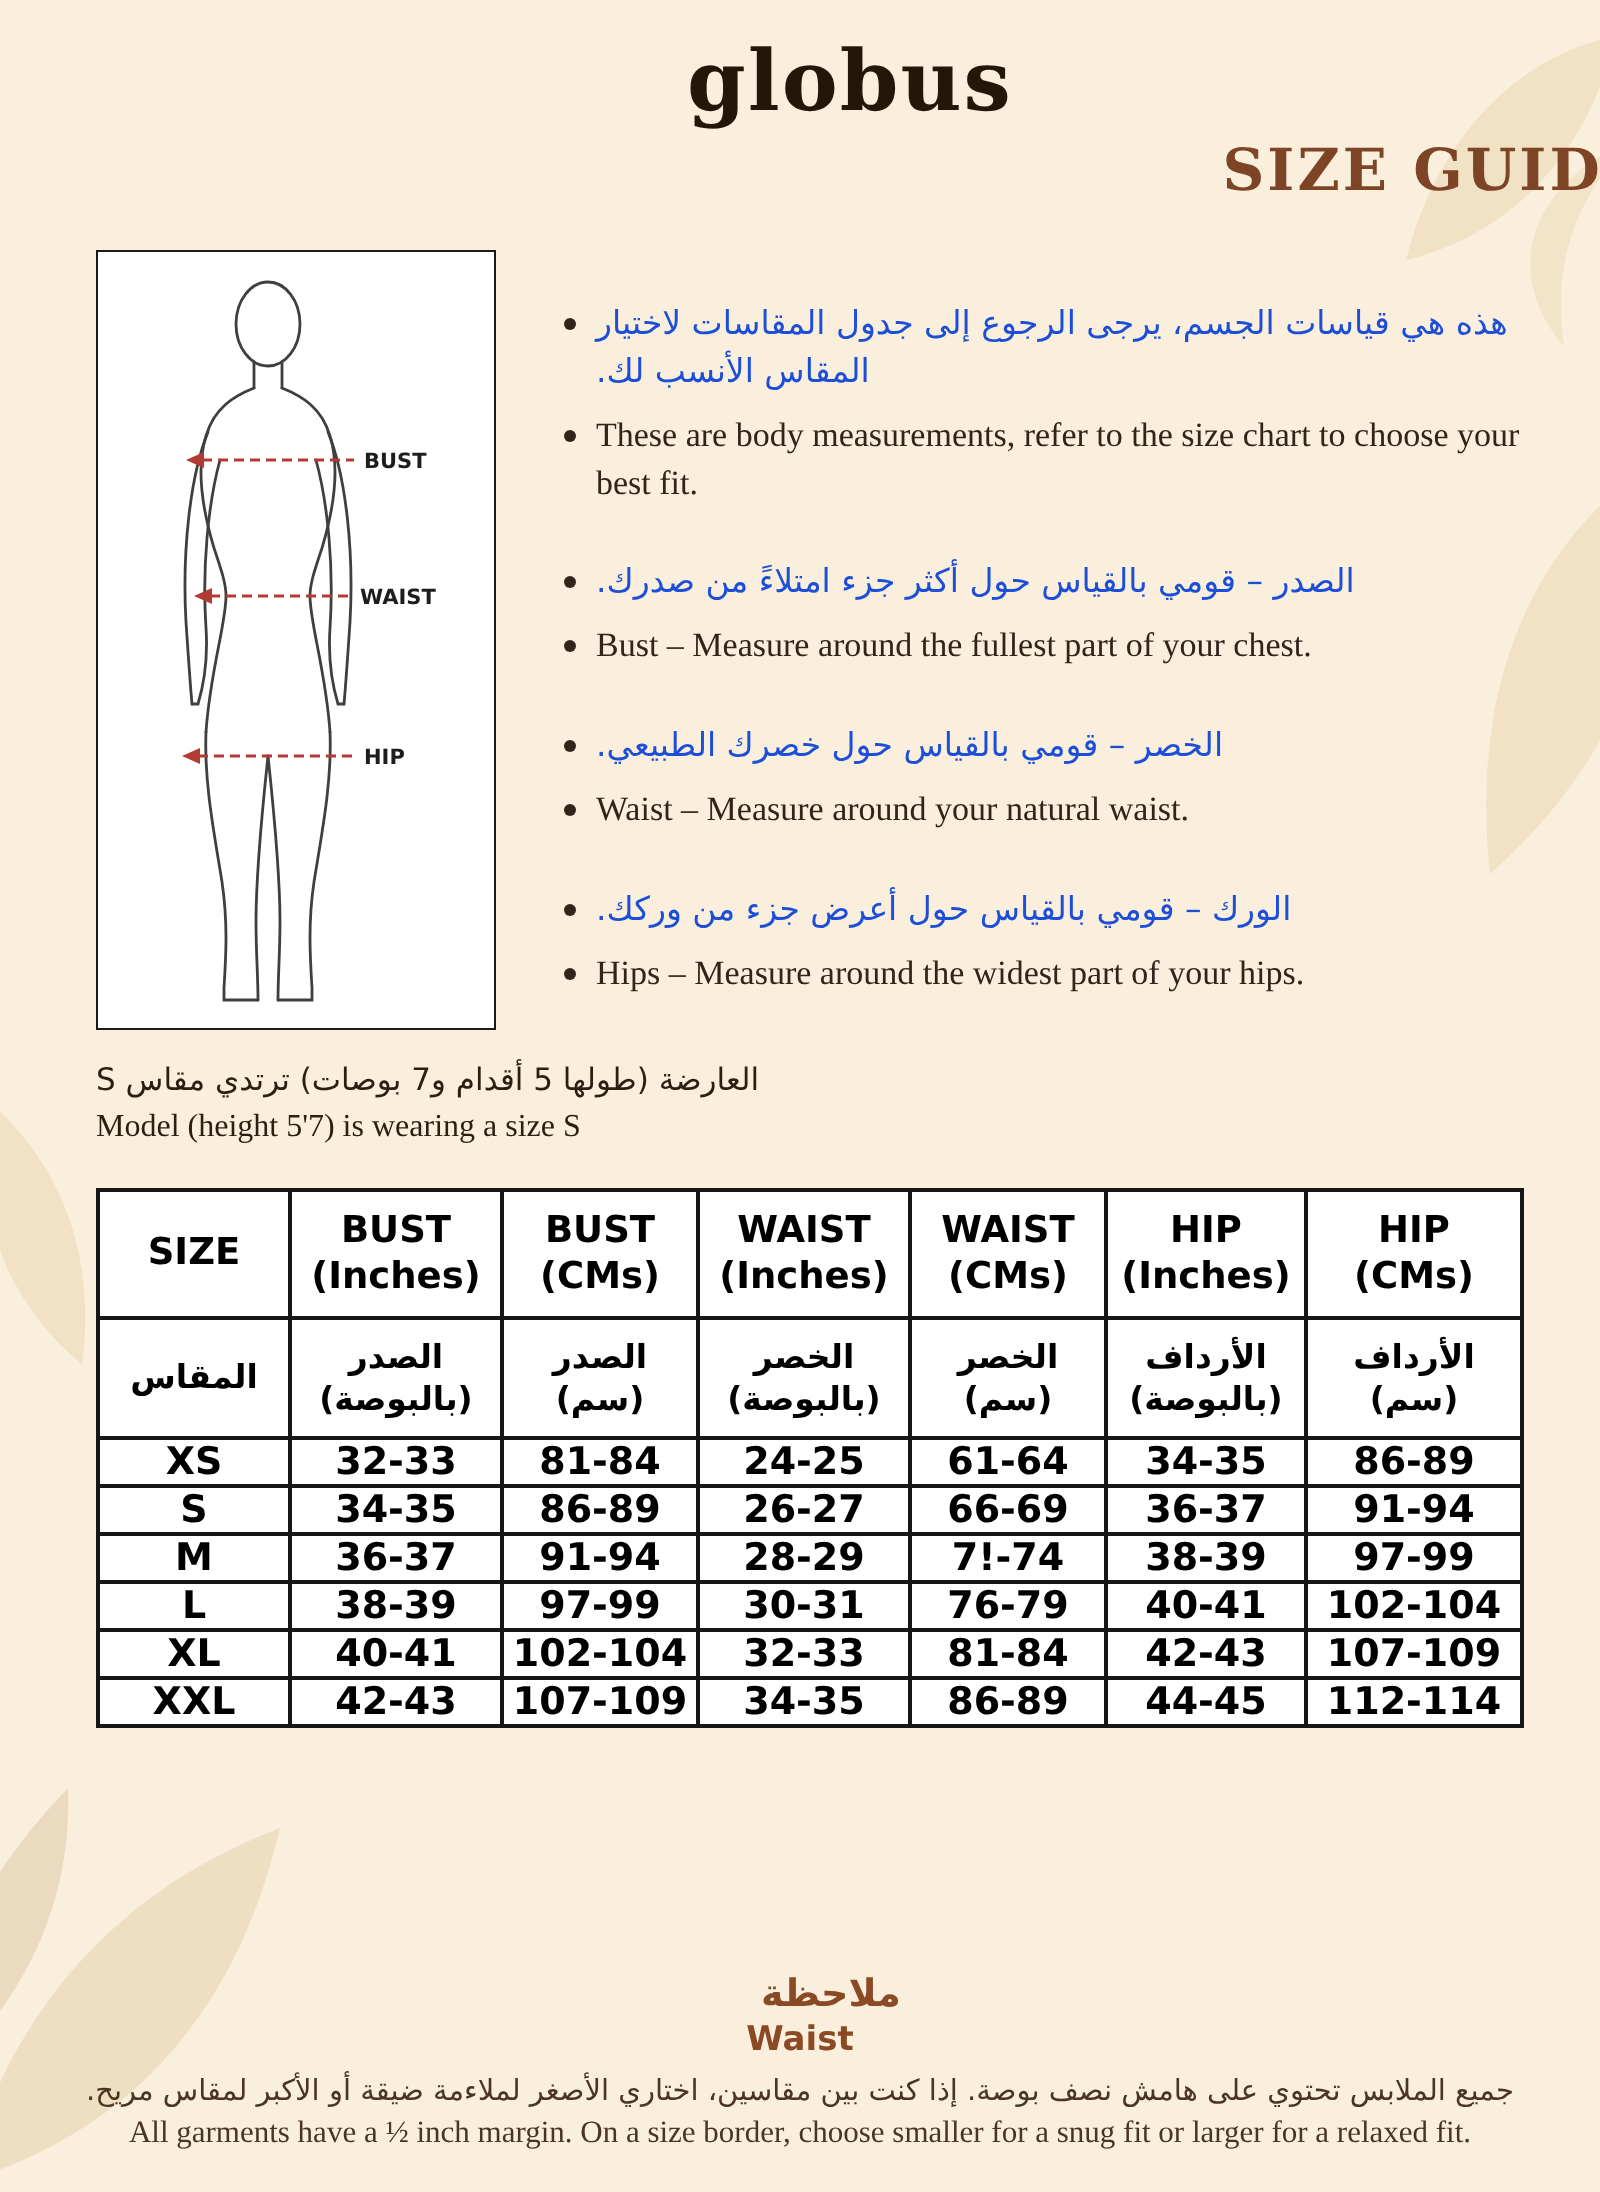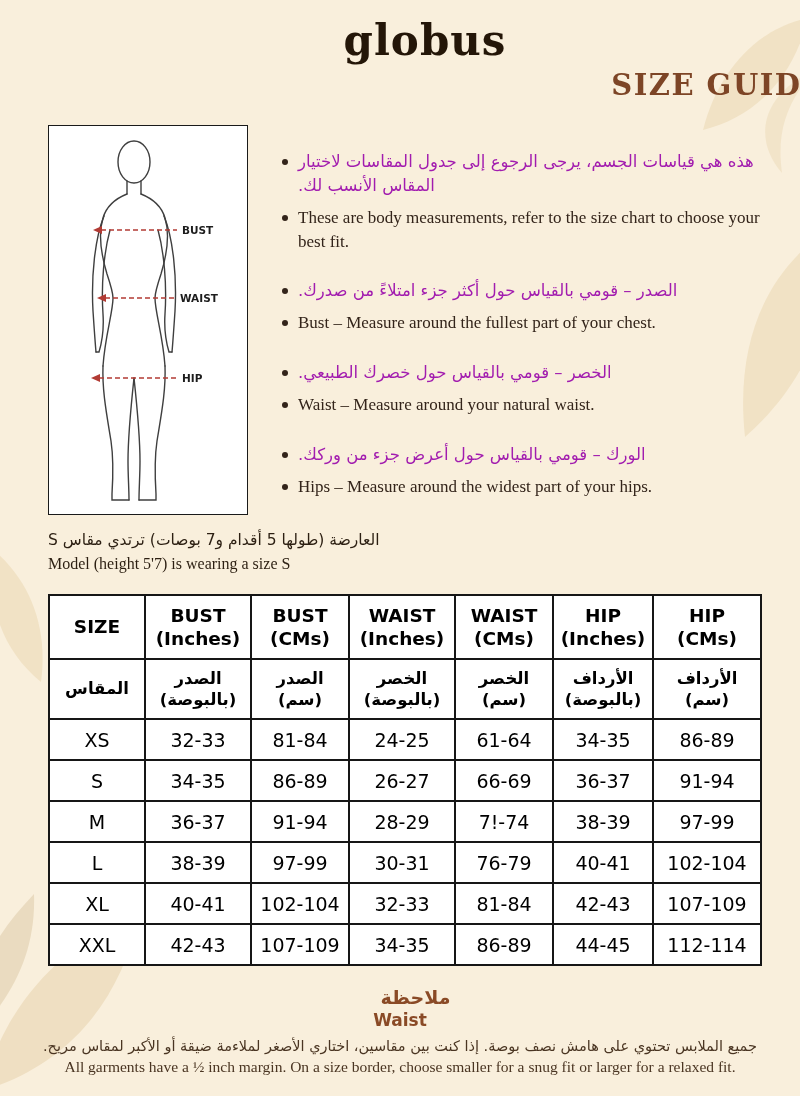--- a/index.html
+++ b/index.html
@@ -35,43 +35,43 @@
   .outline{fill:none;stroke:#3f3f3f;stroke-width:1.4;stroke-linecap:round;}
   .dash{stroke:#b23b34;stroke-width:1.6;stroke-dasharray:5 3;fill:none;}
   .arrow{fill:#b23b34;}
   .measure-label{font-family:"DejaVu Sans", sans-serif;font-weight:bold;font-size:10.5px;fill:#1d1d1d;}
 
   
   .instructions{position:absolute;left:282px;top:150px;width:482px;}
   .inst-group{margin-bottom:26px;}
   .bullet-row{display:flex;align-items:flex-start;margin-bottom:8px;}
   .dot{flex:0 0 auto;width:6px;height:6px;border-radius:50%;background:#33241a;margin:9px 10px 0 0;}
-  .ar-text{direction:rtl;text-align:left;font-family:"DejaVu Sans", sans-serif;font-size:16.5px;line-height:1.45;color:#a21caf;}
+  .ar-text{direction:rtl;text-align:left;font-family:"DejaVu Sans", sans-serif;font-size:16.5px;line-height:1.45;color:#1d4ed8;}
   .en-text{font-family:"Liberation Serif", serif;font-size:17px;line-height:1.4;color:#33241a;}
 
   
   .model-note{position:absolute;left:48px;top:528px;}
   .model-ar{direction:rtl;text-align:left;display:inline-block;font-family:"DejaVu Sans", sans-serif;font-size:15.5px;color:#2c1f12;line-height:1.55;}
   .model-en{font-family:"Liberation Serif", serif;font-size:16px;color:#2c1f12;line-height:1.5;}
 
   
   .size-table-wrap{position:absolute;left:48px;top:594px;}
   table{border-collapse:collapse;background:#ffffff;table-layout:fixed;width:712px;padding-left:48px;}
   th,td{border:2px solid #161616;text-align:center;vertical-align:middle;padding:0 2px;box-sizing:border-box;}
   tr.hdr-en th{
     font-family:"DejaVu Sans", sans-serif;font-weight:bold;font-size:18.5px;
     line-height:1.25;height:64px;white-space:pre-line;color:#000;
   }
   tr.hdr-ar th{
     direction:rtl;font-family:"DejaVu Sans", sans-serif;font-weight:bold;font-size:16.5px;
     line-height:1.3;height:60px;white-space:pre-line;color:#000;
   }
   td{
-    font-family:"DejaVu Sans", sans-serif;font-weight:normal;font-size:19px;
-    height:41px;color:#000;
+    font-family:"DejaVu Sans", sans-serif;font-weight:bold;font-size:19px;
+    height:24px;color:#000;
   }
 
   
   .footer{position:absolute;top:986px;left:0;width:100%;text-align:center;}
   .note-ar{direction:rtl;font-family:"DejaVu Sans", sans-serif;font-weight:bold;font-size:19px;color:#8a4a26;padding-left:31px;}
   .note-en{font-family:"DejaVu Sans", sans-serif;font-weight:bold;font-size:17px;color:#8a4a26;margin-top:2px;}
   .note-body-ar{direction:rtl;font-family:"DejaVu Sans", sans-serif;font-size:14.5px;color:#4a3522;margin-top:8px;}
   .note-body-en{font-family:"Liberation Serif", serif;font-size:15.5px;color:#4a3522;margin-top:4px;}
 </style>
 </head>

